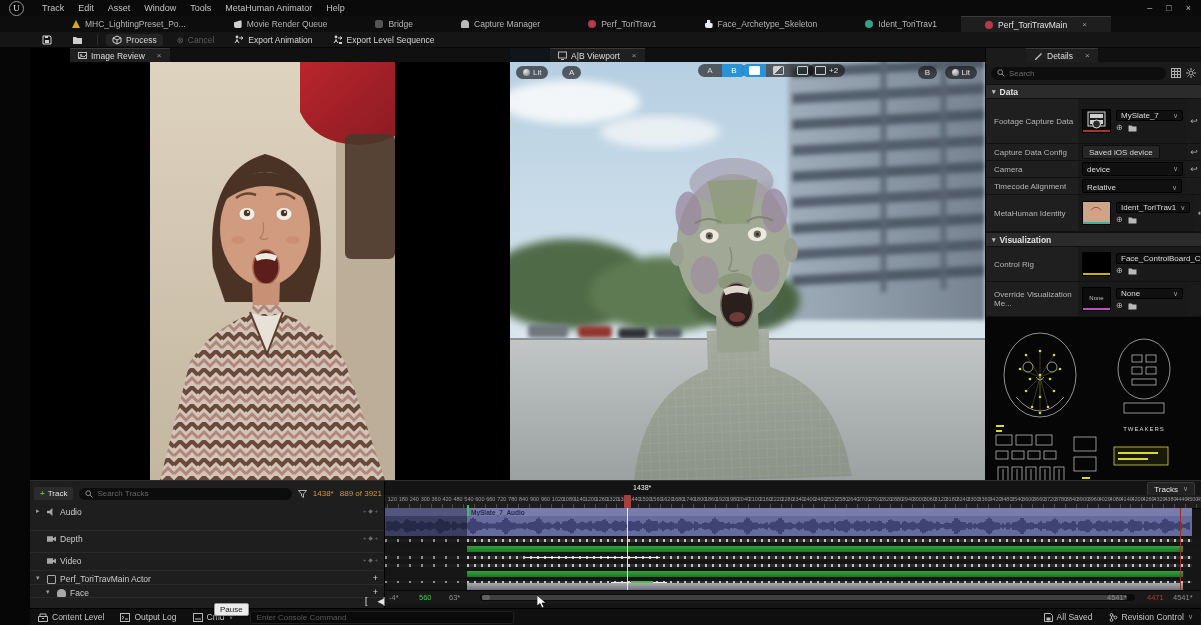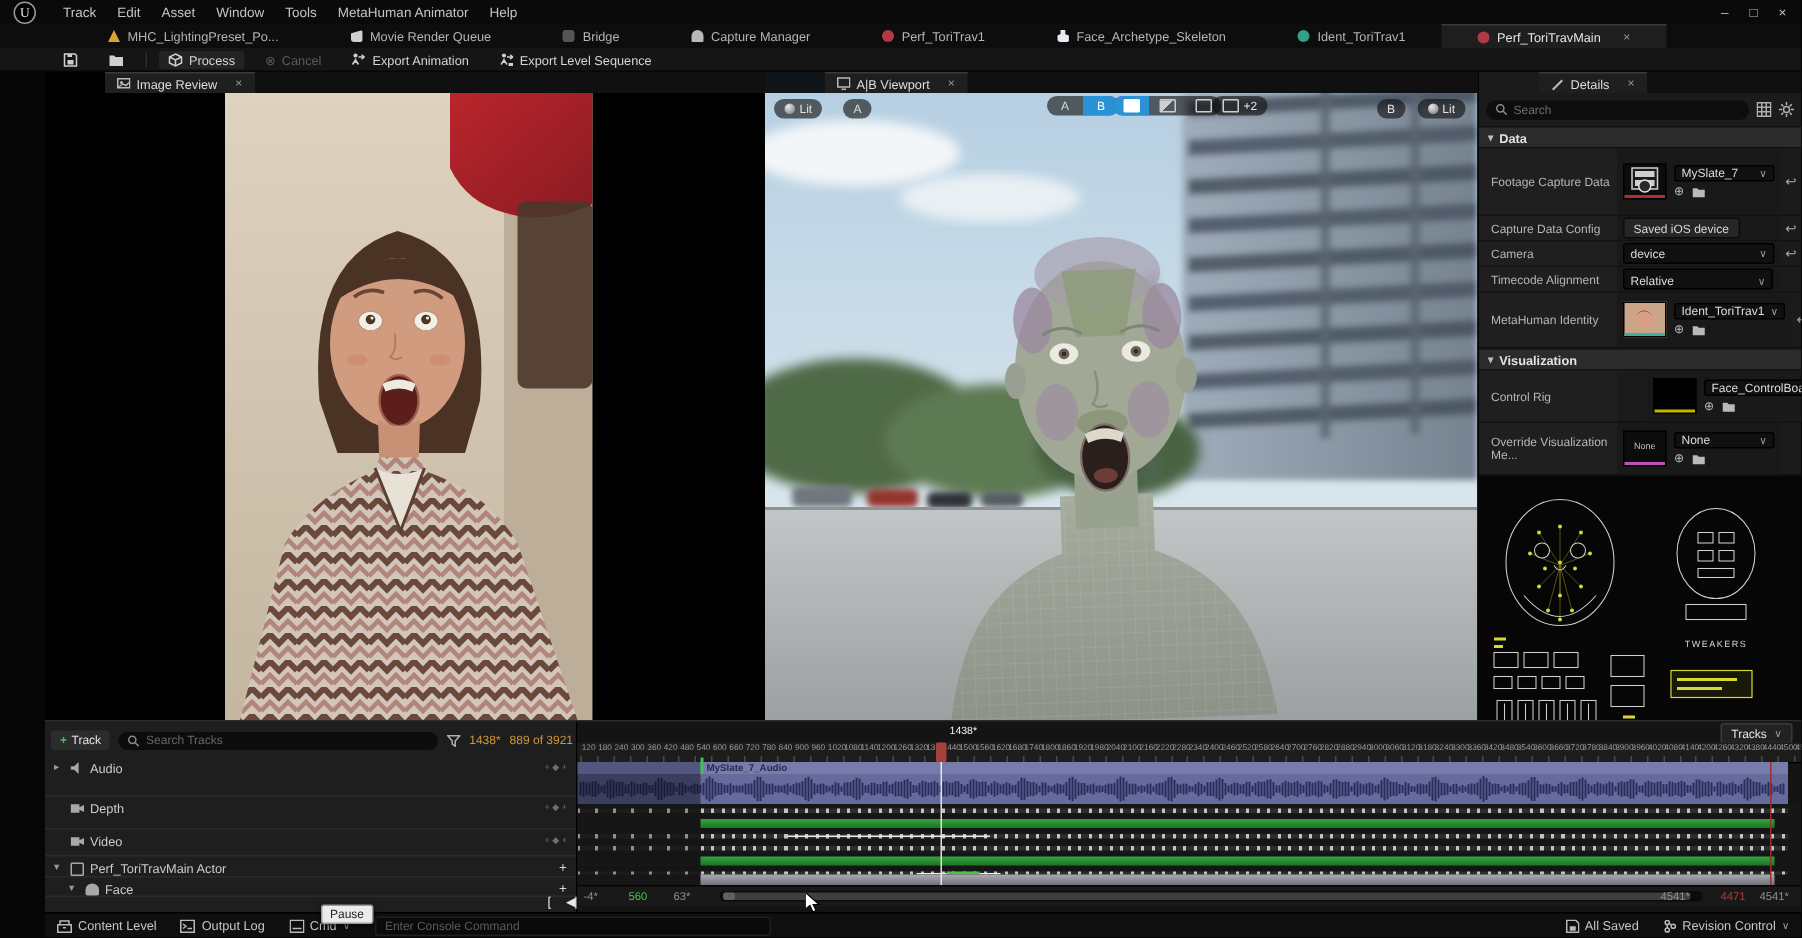--- a/index.html
+++ b/index.html
@@ -532,21 +532,21 @@
             </svg>
         </div>
       </div>
     </div>
     <div class="reset">↩</div>
   </div>
   <div class="d-section">
     <span style="font-size:7px;color:#bdbdbd;">▾</span>
     <span>Visualization</span>
   </div>
-  <div class="d-row" style="height:34px;gap:20px;">
+  <div class="d-row" style="height:34px;">
     <div class="d-label">Control Rig</div>
     <div class="d-val">
       <div class="thumb" style="background:#000;">
           <div class="ul" style="background:#c8b400;"></div>
         </div>
       <div class="cstack">
         <div class="combo">
           <span>Face_ControlBoard_Ct...</span>
         </div>
         <div class="mini-icons">

